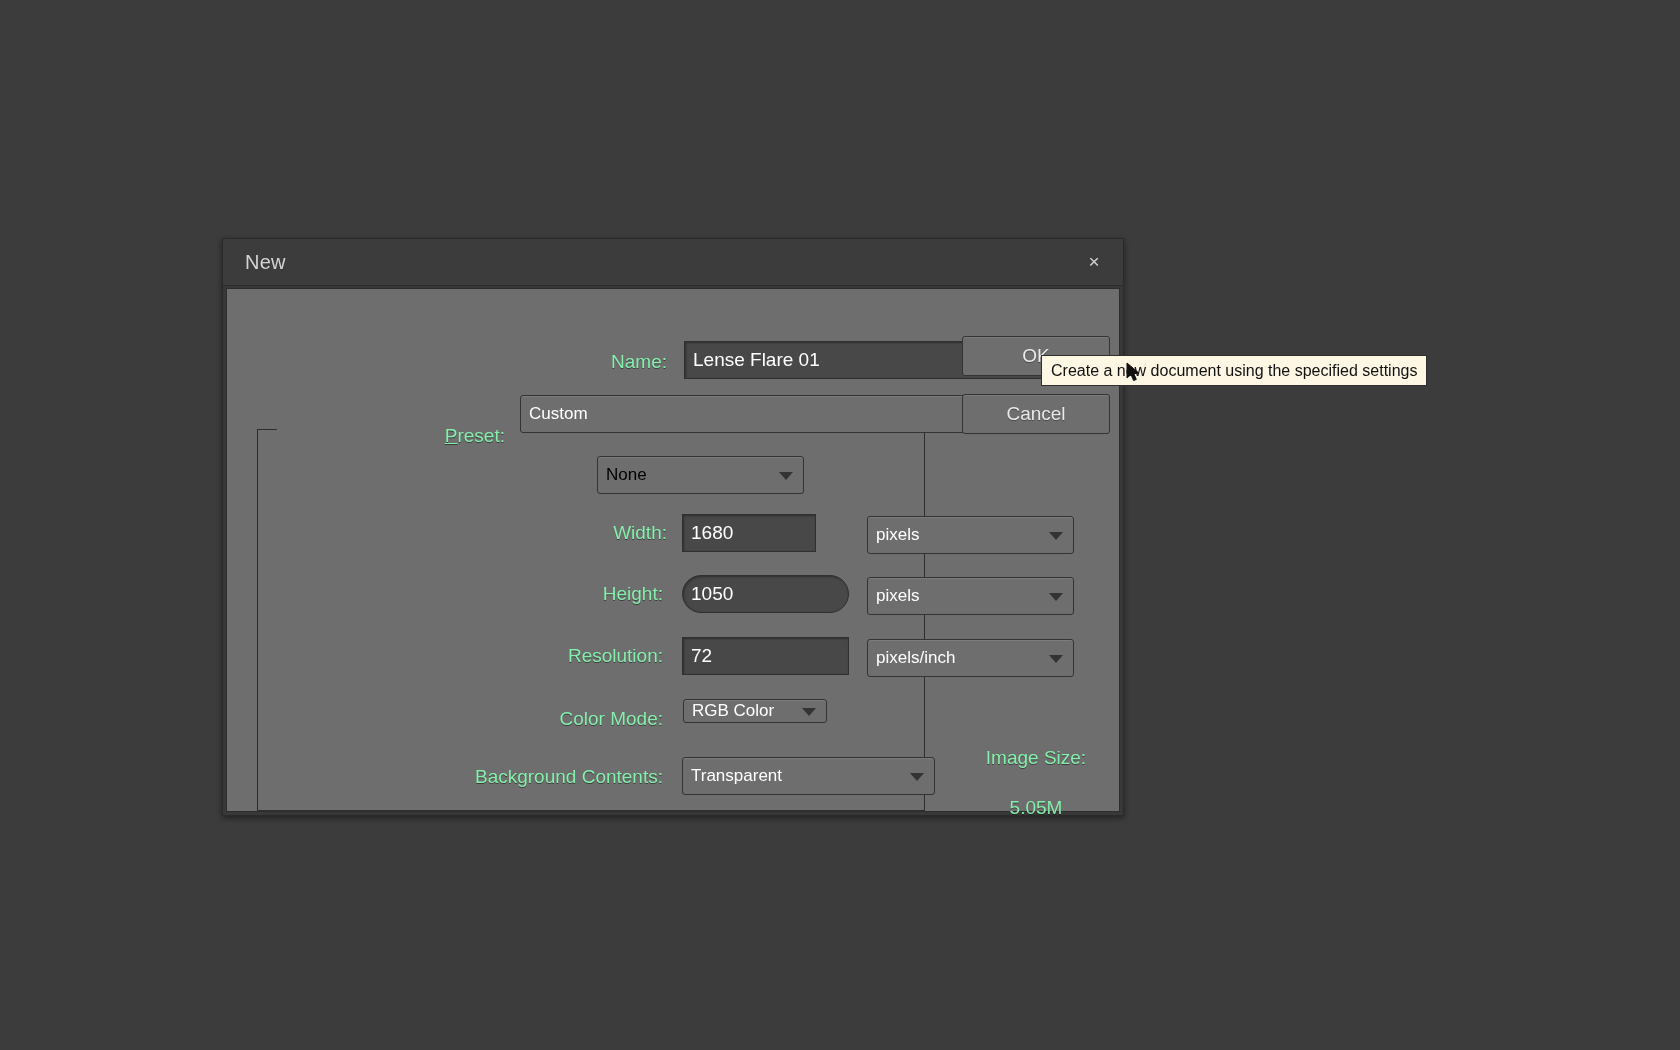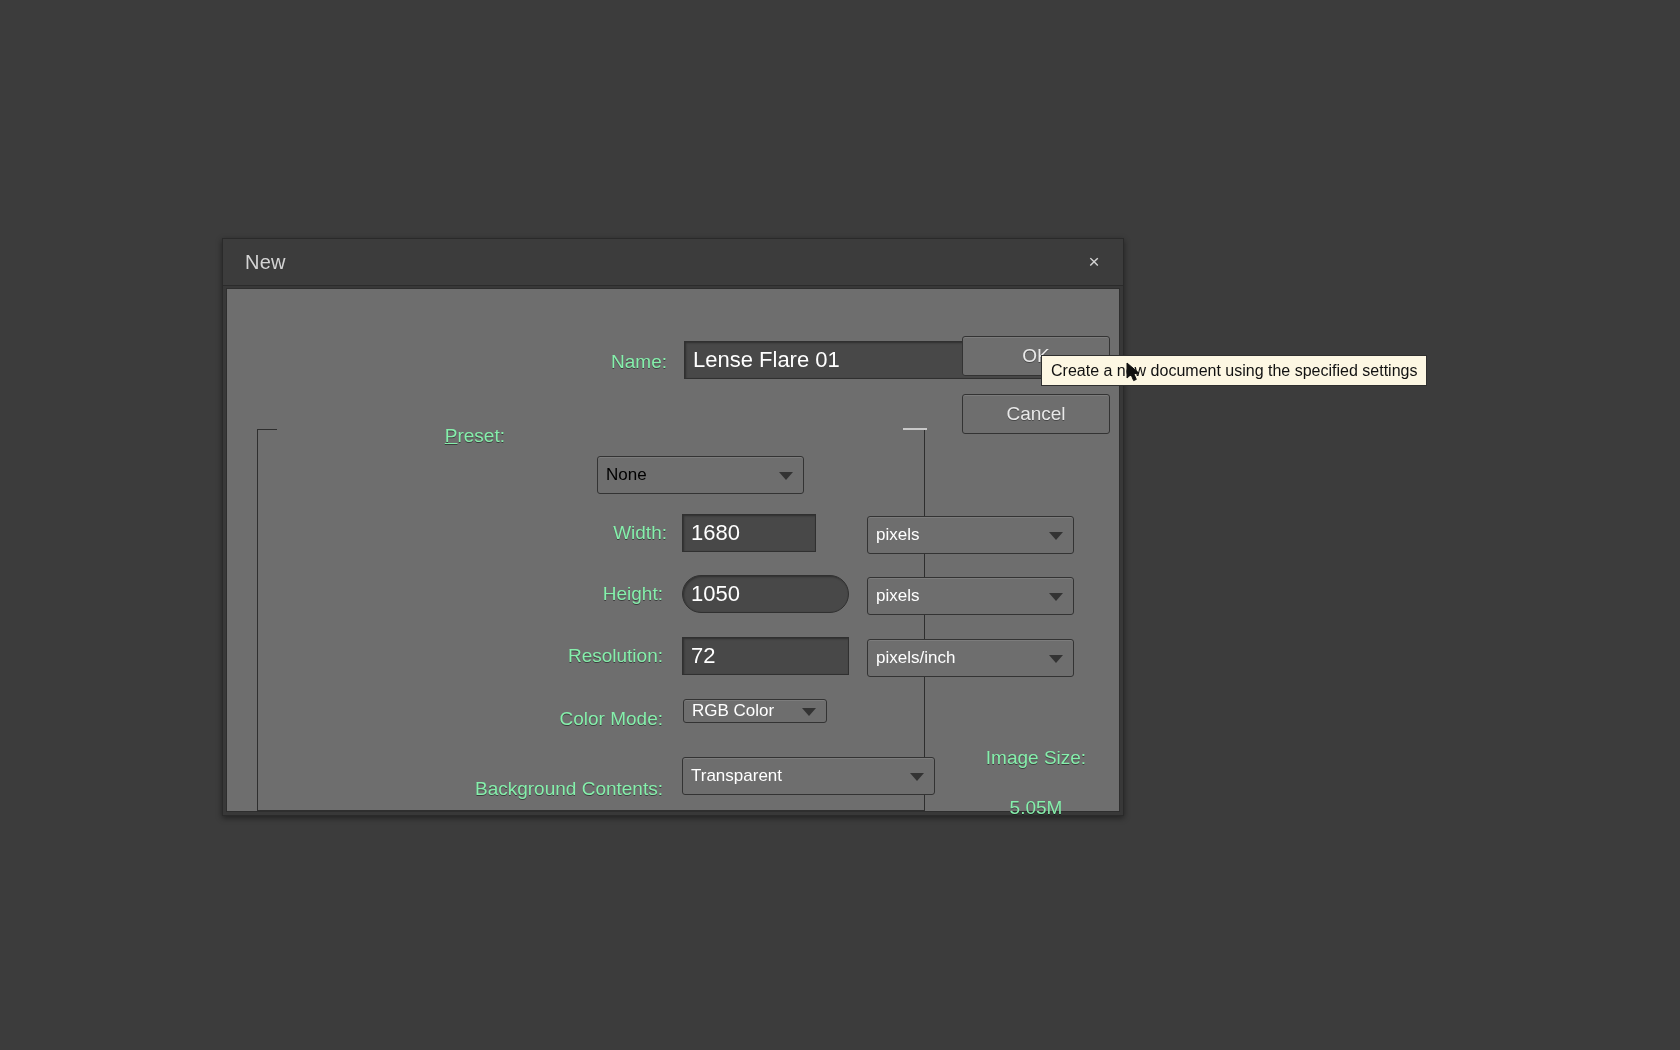--- a/index.html
+++ b/index.html
@@ -79,21 +79,21 @@
   .lbl.underline-first::first-letter {
     text-decoration: underline;
   }
 
   .textfield {
     position: absolute;
     background: #484848;
     border: 1px solid #303030;
     box-sizing: border-box;
     color: #ffffff;
-    font-size: 22px;
+    font-size: 19px;
     padding: 12px 8px;
     display: flex;
     align-items: center;
     box-shadow: inset 1px 1px 2px rgba(0,0,0,0.35);
   }
 
   .combo {
     position: absolute;
     background: #6e6e6e;
     border: 1px solid #333333;
@@ -215,20 +215,24 @@
     <div class="groupbox">
       <div class="top-left-seg"></div>
       <div class="top-right-seg"></div>
       <div class="hl-right"></div>
     </div>
 
     <div class="lbl" style="left:330px; top:62px; width:110px;">Name:</div>
     <div class="textfield" style="left:457px; top:52px; width:402px; height:38px;">Lense Flare 01</div>
 
     <div class="lbl underline-first" style="left:168px; top:116px; width:110px;margin-top:20px;">Preset:</div>
+    <div class="combo" style="left:293px; top:106px; width:514px; height:38px;">
+      <span>Custom</span>
+      <span class="arrow"></span>
+    </div>
 
     <div class="lbl" style="left:340px; top:177px; width:110px;">Size:</div>
     <div class="combo disabled" style="left:370px; top:167px; width:207px; height:38px;">
       <span>None</span>
       <span class="arrow"></span>
     </div>
 
     <div class="lbl" style="left:330px; top:233px; width:110px;">Width:</div>
     <div class="textfield" style="left:455px; top:225px; width:134px; height:38px;">1680</div>
     <div class="combo" style="left:640px; top:227px; width:207px; height:38px;">
@@ -249,21 +253,21 @@
       <span>pixels/inch</span>
       <span class="arrow"></span>
     </div>
 
     <div class="lbl" style="left:258px; top:419px; width:178px;">Color Mode:</div>
     <div class="combo" style="left:456px; top:410px; width:144px; height:24px;">
       <span>RGB Color</span>
       <span class="arrow"></span>
     </div>
 
-    <div class="lbl" style="left:120px; top:477px; width:316px;margin-top:12px;">Background Contents:</div>
+    <div class="lbl" style="left:120px; top:477px; width:316px;">Background Contents:</div>
     <div class="combo" style="left:455px; top:468px; width:253px; height:38px;">
       <span>Transparent</span>
       <span class="arrow"></span>
     </div>
 
     <div class="btn" style="left:735px; top:47px; width:148px; height:40px;">OK</div>
     <div class="btn" style="left:735px; top:105px; width:148px; height:40px;">Cancel</div>
 
     <div class="lbl" style="left:730px; top:458px; width:158px; text-align:center;">Image Size:</div>
     <div class="lbl" style="left:730px; top:508px; width:158px; text-align:center;">5.05M</div>

